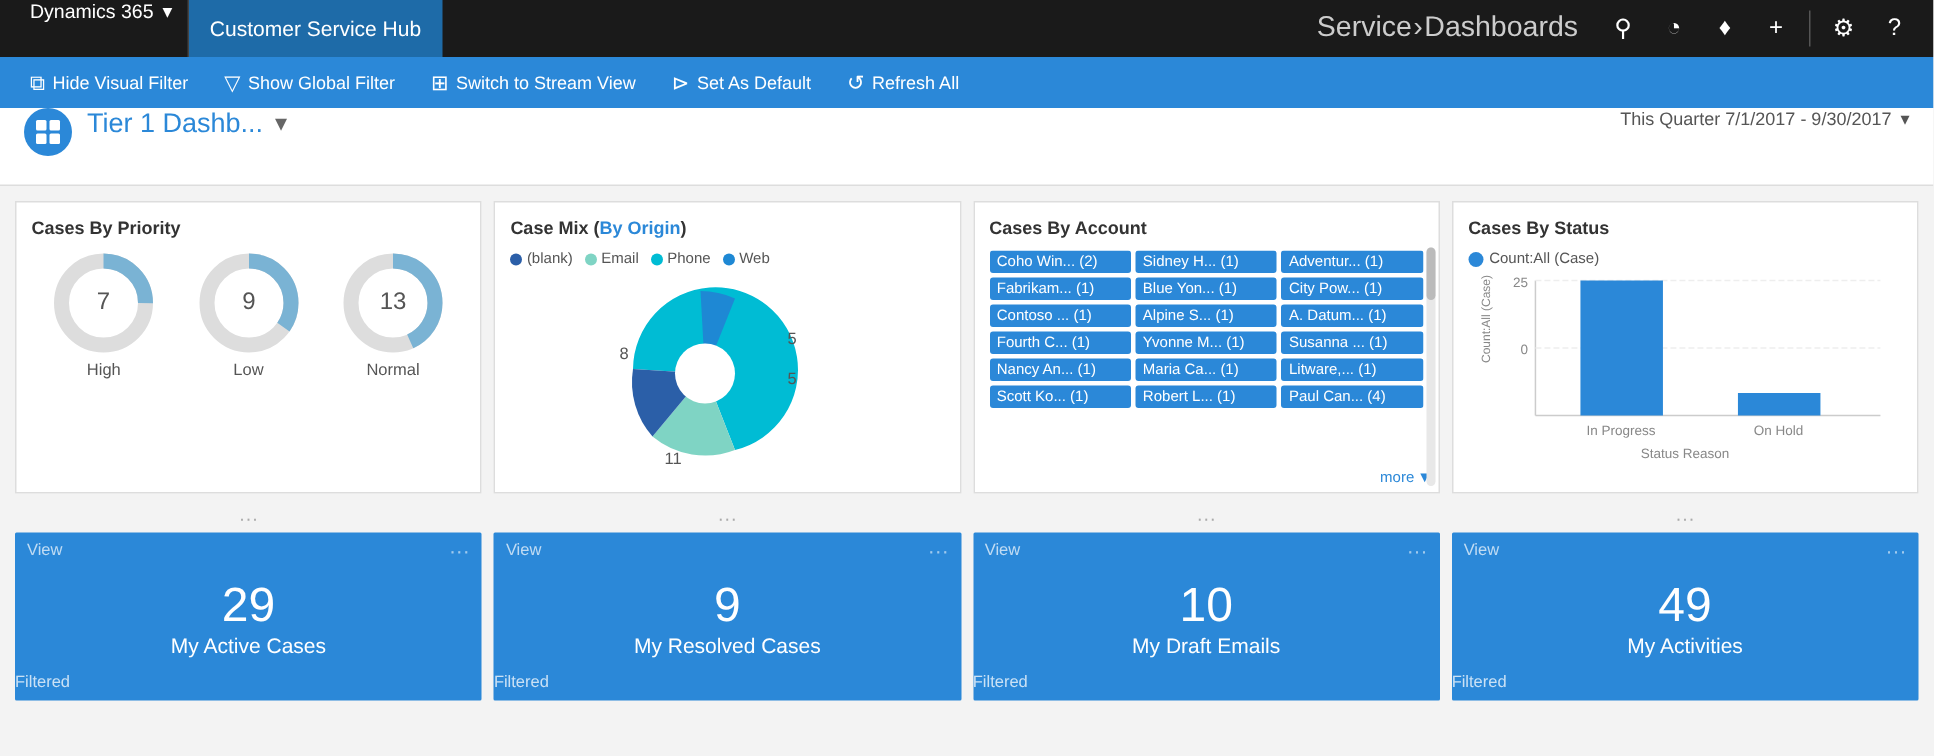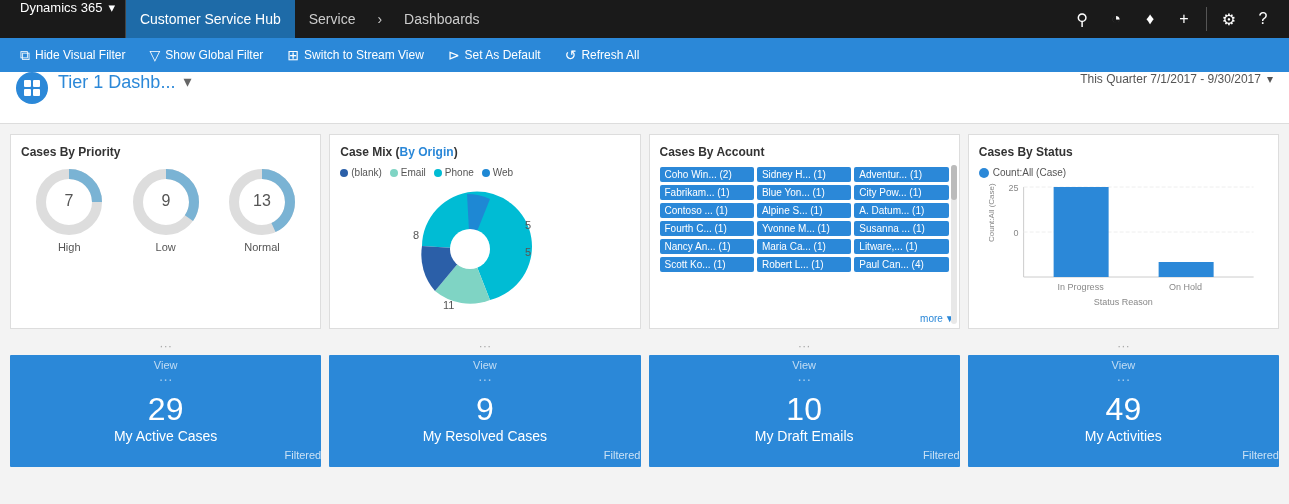--- a/index.html
+++ b/index.html
@@ -5,21 +5,21 @@
     * { box-sizing: border-box; margin: 0; padding: 0; }
     body { font-family: 'Segoe UI', Arial, sans-serif; font-size: 12px; background: #f3f3f3; overflow: hidden; }
 
     
     .top-nav {
       display: flex; align-items: center; background: #1a1a1a; color: #fff;
       height: 38px; padding: 0 10px; gap: 0;
     }
     .nav-dynamics { display: flex; align-items: flex-start; gap: 6px; padding: 0 10px; font-size: 13px; font-weight: 500; border-right: 1px solid #444; height: 100%; }
     .nav-app { display: flex; align-items: center; padding: 0 14px; font-size: 14px; font-weight: 400; background: #1e6ba8; height: 100%; }
-    .nav-breadcrumb { display: flex; align-items: center; gap: 22px; padding: 0 14px; font-size: 14px; color: #ccc; flex: 1; }
+    .nav-breadcrumb { display: flex; align-items: center; gap: 1px; padding: 0 14px; font-size: 19px; color: #ccc; flex: 1; justify-content: flex-end; }
     .nav-icons { display: flex; align-items: center; gap: 2px; margin-left: auto; }
     .nav-icon-btn { width: 32px; height: 32px; display: flex; align-items: center; justify-content: center; color: #fff; cursor: pointer; font-size: 16px; border-radius: 2px; }
     .nav-divider { width: 1px; height: 24px; background: #555; margin: 0 4px; }
 
     
     .command-bar {
       display: flex; align-items: center; background: #2b88d8; color: #fff;
       height: 34px; padding: 0 10px; gap: 4px;
     }
     .cmd-btn { display: flex; align-items: center; gap: 5px; padding: 4px 10px; font-size: 12px; color: #fff; cursor: pointer; border-radius: 2px; white-space: nowrap; }
@@ -54,26 +54,26 @@
     .legend-item { display: flex; align-items: center; gap: 3px; }
     .legend-dot { width: 8px; height: 8px; border-radius: 50%; }
     .account-tag { background: #2b88d8; color: #fff; padding: 2px 5px; border-radius: 2px; white-space: nowrap; overflow: hidden; text-overflow: ellipsis; cursor: pointer; }
     .bar-chart-legend { font-size: 10px; color: #555; display: flex; align-items: center; gap: 4px; margin-bottom: 4px; }
     .bar-dot { width: 10px; height: 10px; border-radius: 50%; background: #2b88d8; }
     .bar-x-label { text-align: center; font-size: 10px; color: #888; margin-top: 2px; }
 
     
     .tiles-row { display: flex; gap: 8px; margin-top: 8px; height: 130px; }
     .tile-card { flex: 1; background: #2b88d8; color: #fff; display: flex; flex-direction: column; position: relative; border-radius: 1px; }
-    .tile-top { display: flex; justify-content: space-between; align-items: center; padding: 4px 8px; opacity: 0.7; font-size: 11px; flex-direction: column; }
+    .tile-top { display: flex; justify-content: space-between; align-items: center; padding: 4px 8px; opacity: 0.7; font-size: 11px; }
     .tile-ellipsis { font-size: 14px; cursor: pointer; opacity: 0.8; }
     .tile-body { display: flex; flex-direction: column; align-items: center; justify-content: center; flex: 1; padding-bottom: 4px; }
     .tile-number { font-size: 32px; font-weight: 300; line-height: 1.1; }
     .tile-name { font-size: 14px; font-weight: 400; text-align: center; }
-    .tile-footer { text-align: right; font-size: 11px; opacity: 0.75; padding-bottom: 6px; }
+    .tile-footer { text-align: left; font-size: 11px; opacity: 0.75; padding-bottom: 6px; }
     .tile-dots-top { text-align: center; font-size: 14px; color: #555; margin-bottom: 2px; height: 16px; display: flex; align-items: center; justify-content: center; }
 
     
     .donut-svg { width: 70px; height: 70px; }
   </style>
 </head>
 <body>
 
 <div class="top-nav">
   <div class="nav-dynamics">

